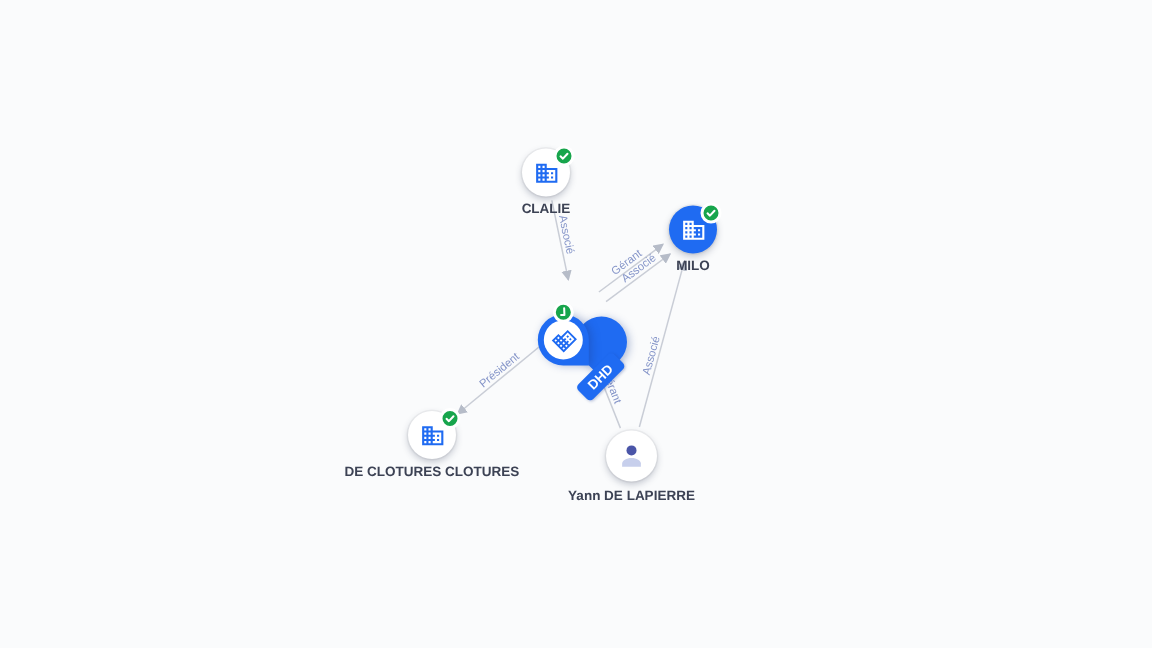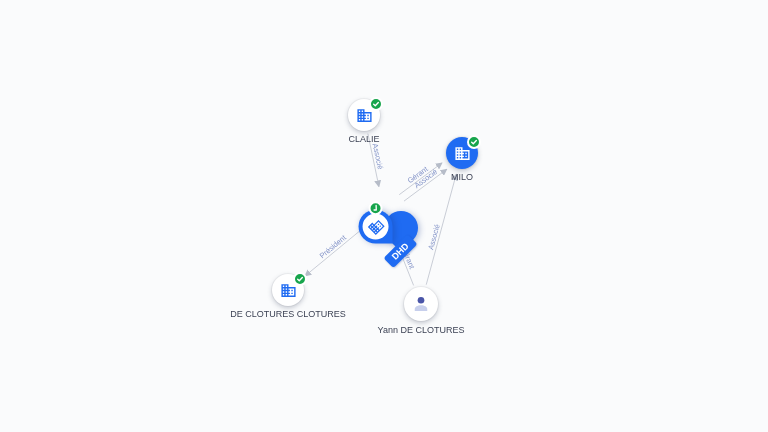--- a/index.html
+++ b/index.html
@@ -27,21 +27,21 @@
                display:flex; align-items:center; justify-content:center; }
 
   .check { position:absolute; width:14px; height:14px; border-radius:50%;
            background:#17a54c; border:2px solid #fff;
            display:flex; align-items:center; justify-content:center; }
   .node.company .check, .node.company-filled .check { left:5px; top:-18px; }
   .node.pin .check { left:6px; top:-22px; }
   .check svg { display:block; }
 
   .node-label { position:absolute; top:19px; left:0; transform:translateX(-50%);
-                white-space:nowrap; font-size:9px; color:#3c4254; text-align:center; }
+                white-space:nowrap; font-size:9px; color:#3c4254; text-align:center;font-weight:bold; }
   .node.person .node-label { top:21px; }
   .node-label.pill { top:26px; background:#1f6bf2; color:#fff; font-weight:bold;
                      padding:2px 7px; border-radius:3px; font-size:9px;
                      box-shadow:0 1px 2px rgba(30,60,140,0.3); }
 </style>
 </head>
 <body>
 
 <div id="canvas" style="background: rgb(250, 251, 252);">
   <svg id="edges" width="768" height="432" viewBox="0 0 768 432">
@@ -120,16 +120,16 @@
         </div>
         <div class="node-label">DE CLOTURES CLOTURES</div>
       </div>
       <div class="node person" style="left: 421px; top: 304px;">
         <div class="circle">
           <svg width="20" height="20" viewBox="0 0 24 24">
             <circle cx="12" cy="7.5" r="4" fill="#4a55a8"></circle>
             <path d="M12 13.5c-4.2 0-7.5 2-7.5 4.5v2.5h15V18c0-2.5-3.3-4.5-7.5-4.5z" fill="#c7cfec"></path>
           </svg>
         </div>
-        <div class="node-label">Yann DE CLOTURES</div>
+        <div class="node-label">Yann DE LAPIERRE</div>
       </div>
     </div>
 </div>
 
 </body></html>

